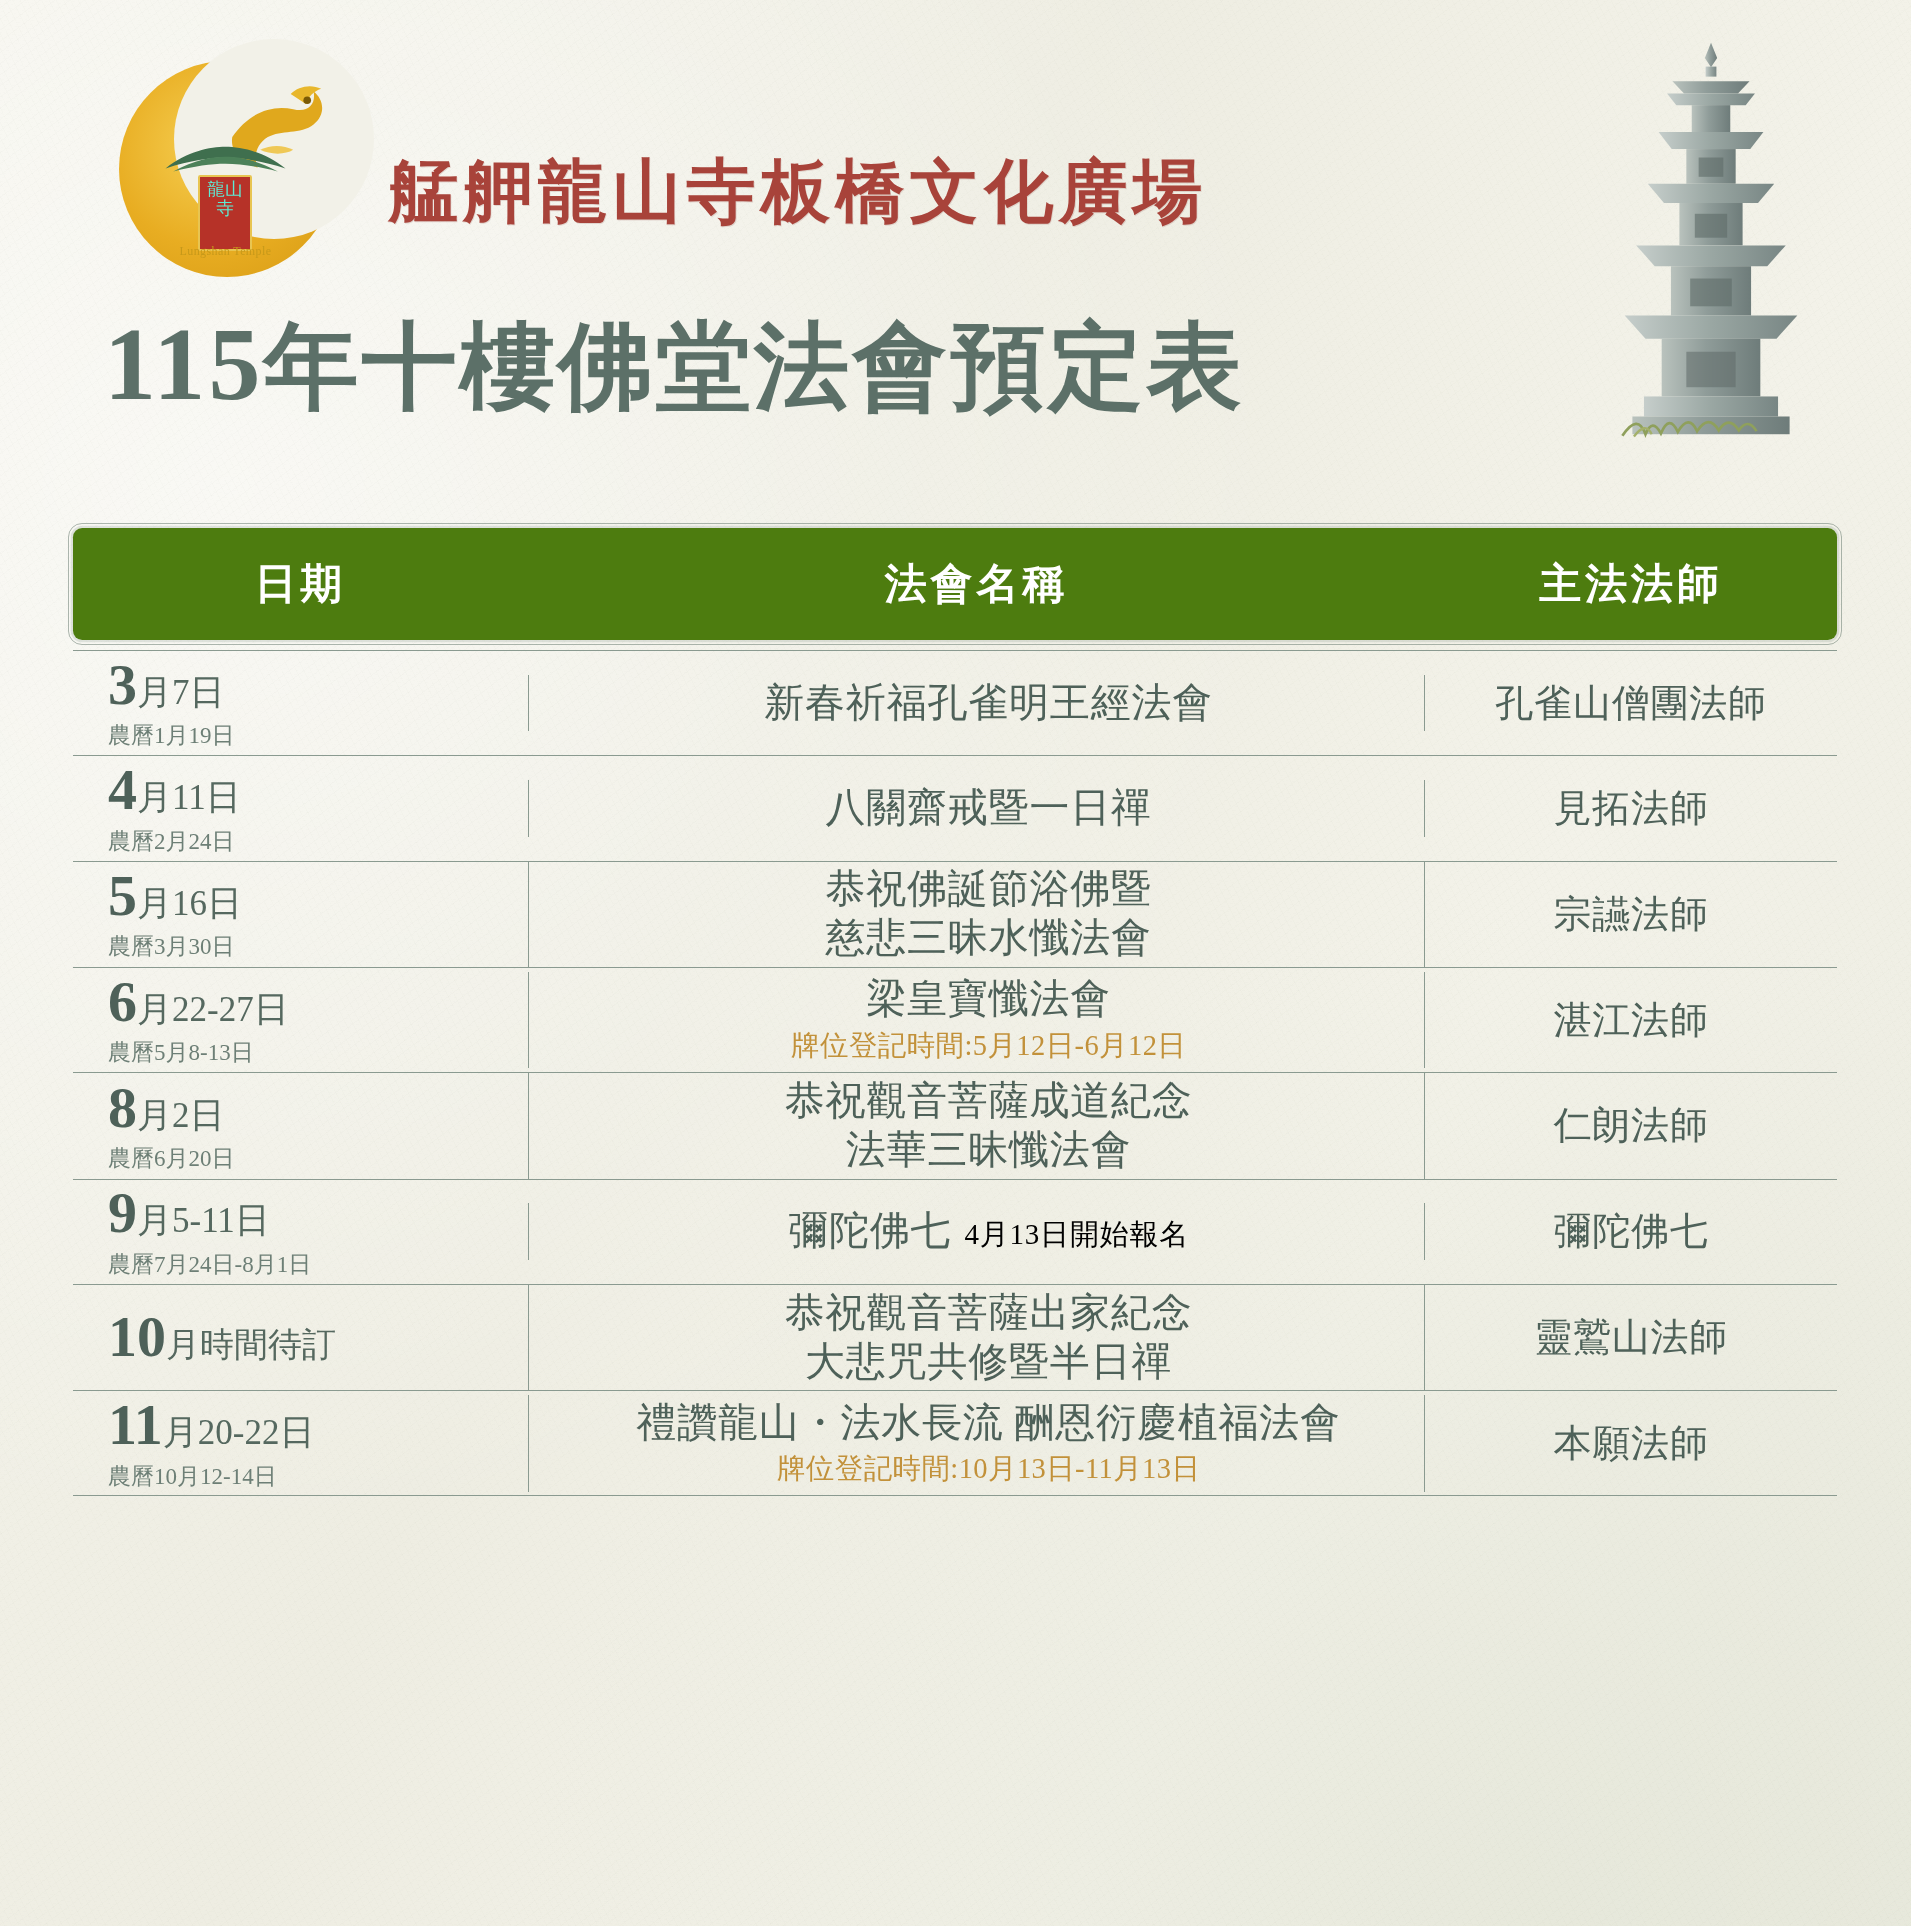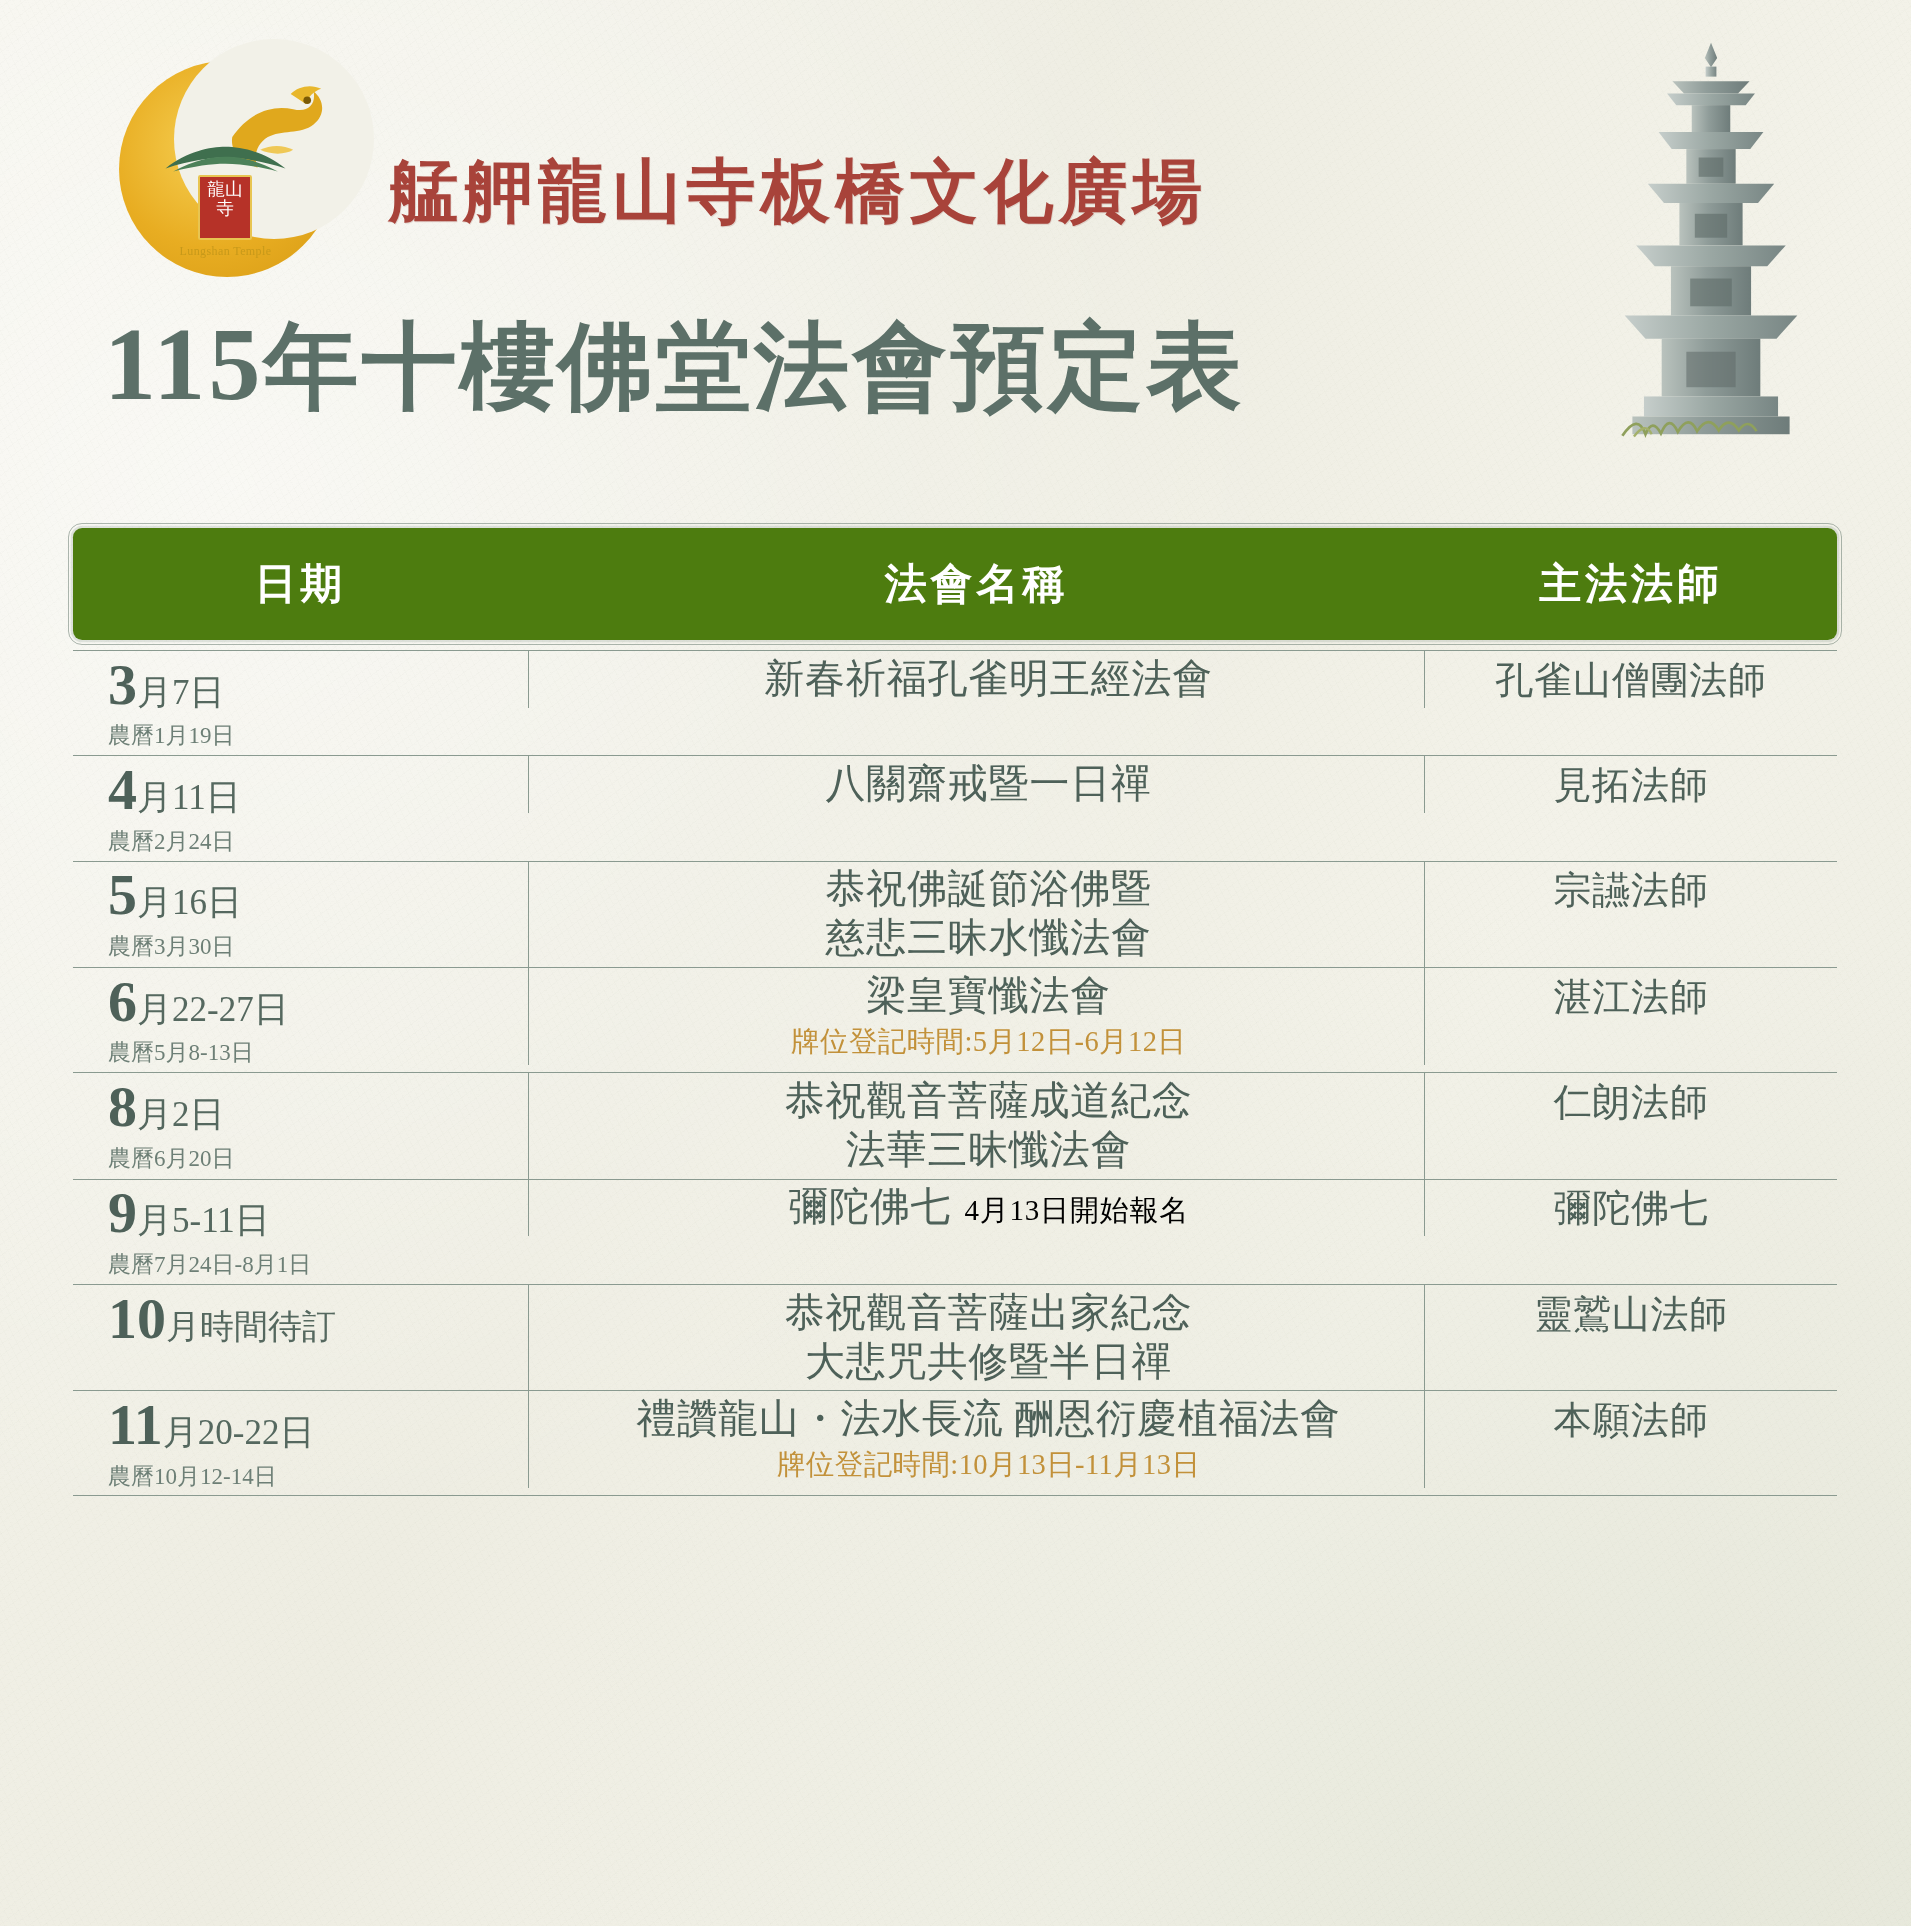--- a/index.html
+++ b/index.html
@@ -82,25 +82,25 @@
     width: 127px; height: 116px;
   }
   .logo .temple .roof {
     position: absolute;
     left: 2.3px; top: 0;
     width: 123px; height: 30px;
   }
   .logo .plaque {
     position: absolute;
     left: 36px; top: 32px;
-    width: 54px; height: 65px;
+    width: 54px; height: 76px;
     background: #b63228;
     border: 2.7px solid #e8c551;
     border-radius: 2.3px;
-    color: #ffffff;
+    color: #5eead4;
     font-size: 17.7px;
     line-height: 1.08;
     text-align: center;
     padding-top: 3.1px;
     box-sizing: border-box;
     letter-spacing: 0;
   }
   .logo .logo-en {
     position: absolute;
     left: 0; top: 101px;
@@ -178,21 +178,21 @@
   .col-date   { width: 455px; }
   .col-name   { width: 898px; }
   .col-master { width: 412px; }
 
   .tbody {
     margin-top: 10px;
     border-top: 1.5px solid #8a9a90;
   }
   .row {
     display: flex;
-    align-items: flex-start;
+    align-items: center;
     border-bottom: 1.5px solid #8a9a90;
     position: relative;
   }
   .cell {
     box-sizing: border-box;
     display: flex;
     flex-direction: column;
     justify-content: center;
     padding: 3.9px 7.7px;
   }

